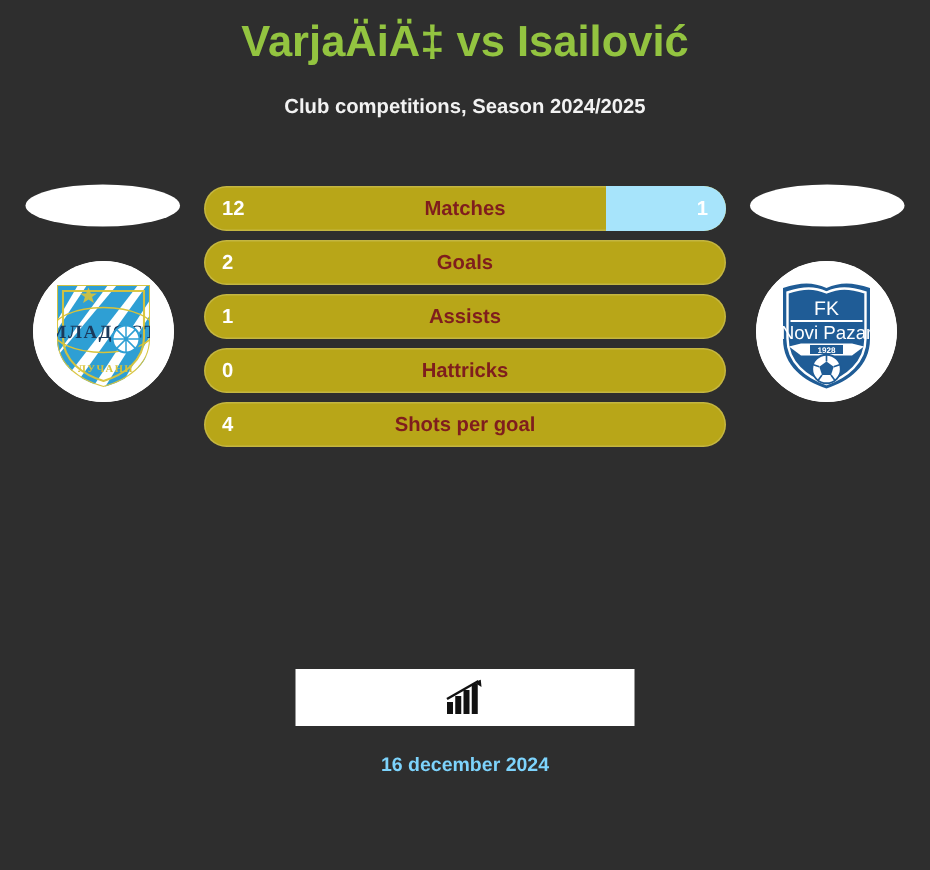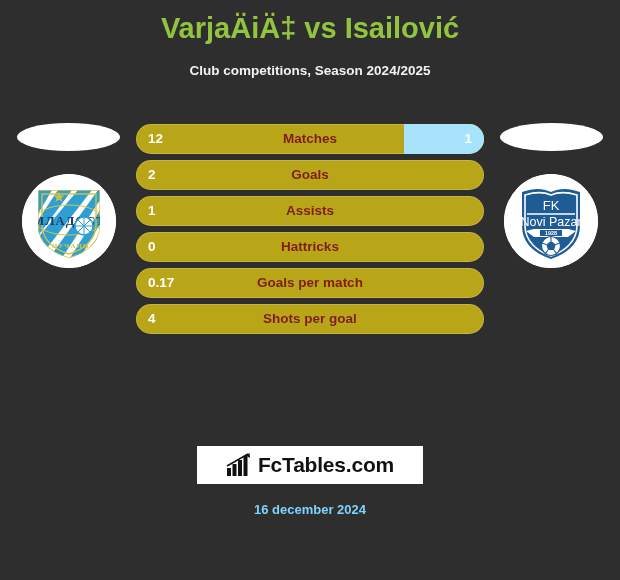--- a/index.html
+++ b/index.html
@@ -252,44 +252,37 @@
       <div class="val-away"></div>
     </div>
 
     <div class="stat-row">
       <div class="fill-away" style="width:0%"></div>
       <div class="val-home">0</div>
       <div class="label">Hattricks</div>
       <div class="val-away"></div>
     </div>
 
-    <div class="stat-row">
-      <div class="fill-away" style="width:0%"></div>
-      <div class="val-home">0.17</div>
-      <div class="label">Goals per match</div>
-      <div class="val-away"></div>
-    </div>
 
     <div class="stat-row">
       <div class="fill-away" style="width:0%"></div>
       <div class="val-home">4</div>
       <div class="label">Shots per goal</div>
       <div class="val-away"></div>
     </div>
 
 
   </div>
 
   <div class="brand-box">
     <svg class="brand-icon" viewBox="0 0 26 24" xmlns="http://www.w3.org/2000/svg">
       <rect x="1" y="15" width="4" height="8" fill="#111111"></rect>
       <rect x="6.5" y="11" width="4" height="12" fill="#111111"></rect>
       <rect x="12" y="7" width="4" height="16" fill="#111111"></rect>
       <rect x="17.5" y="3" width="4" height="20" fill="#111111"></rect>
       <path d="M1 13 L22 1" stroke="#111111" stroke-width="1.6" fill="none"></path>
       <polygon points="23.5,0 24,5 19.5,2.2" fill="#111111"></polygon>
     </svg>
-    <span class="brand-text">FcTables.com</span>
   </div>
 
   <div class="date">16 december 2024</div>
 
 </div>
 
 </body></html>

